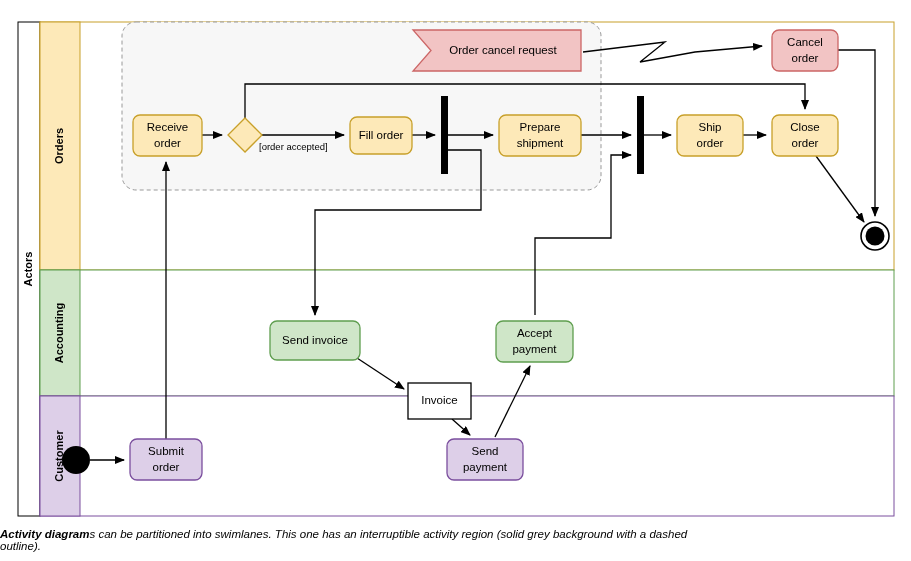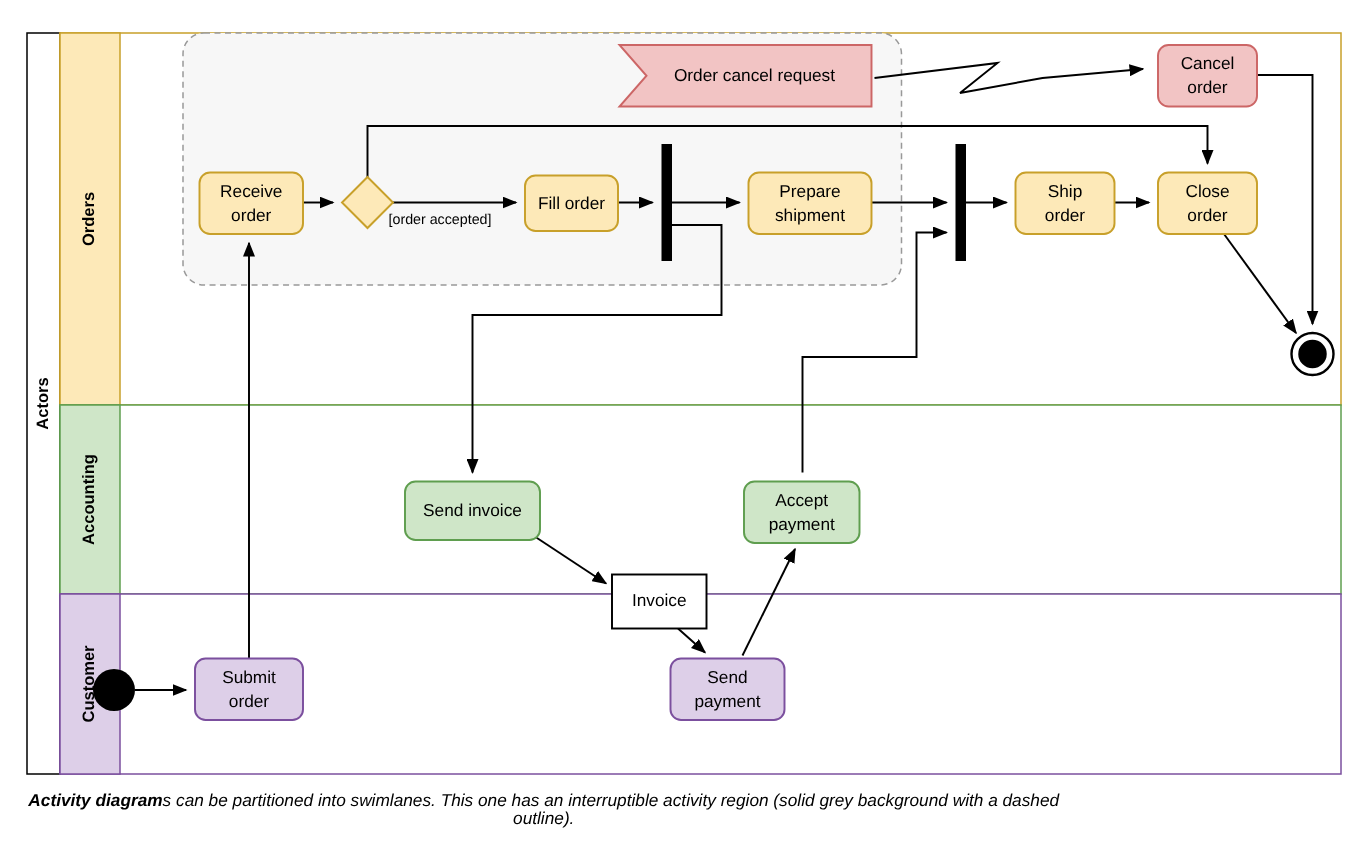--- a/index.html
+++ b/index.html
@@ -2,21 +2,21 @@
 <html><head>
 <meta charset="utf-8">
 <style>
   html,body{margin:0;padding:0;background:#ffffff;}
   body{width:911px;height:561px;font-family:"Liberation Sans",sans-serif;overflow:hidden;}
   #stage{position:relative;width:911px;height:561px;}
   svg{display:block;}
   .nodetext{font-family:"Liberation Sans",sans-serif;font-size:11.5px;fill:#000;text-anchor:middle;dominant-baseline:middle;}
   .lanelabel{font-family:"Liberation Sans",sans-serif;font-size:11px;font-weight:bold;fill:#000;text-anchor:middle;dominant-baseline:middle;}
   .guard{font-family:"Liberation Sans",sans-serif;font-size:9.5px;fill:#000;text-anchor:start;dominant-baseline:middle;}
-  .caption{position:absolute;left:0;top:528px;width:725px;text-align:center;font-family:"Liberation Sans",sans-serif;font-size:11.5px;font-style:italic;color:#000;}
+  .caption{position:absolute;left:0;top:528px;width:725px;font-family:"Liberation Sans",sans-serif;font-size:11.5px;font-style:italic;color:#000;}
   .caption b{font-weight:bold;font-style:italic;}
 </style>
 </head>
 <body>
 
 <div id="stage">
 
 <svg id="diagram" width="911" height="561" viewBox="0 0 911 561">
   <defs>
     <marker id="arrow" markerWidth="10" markerHeight="8" refX="9" refY="4" orient="auto" markerUnits="userSpaceOnUse">

